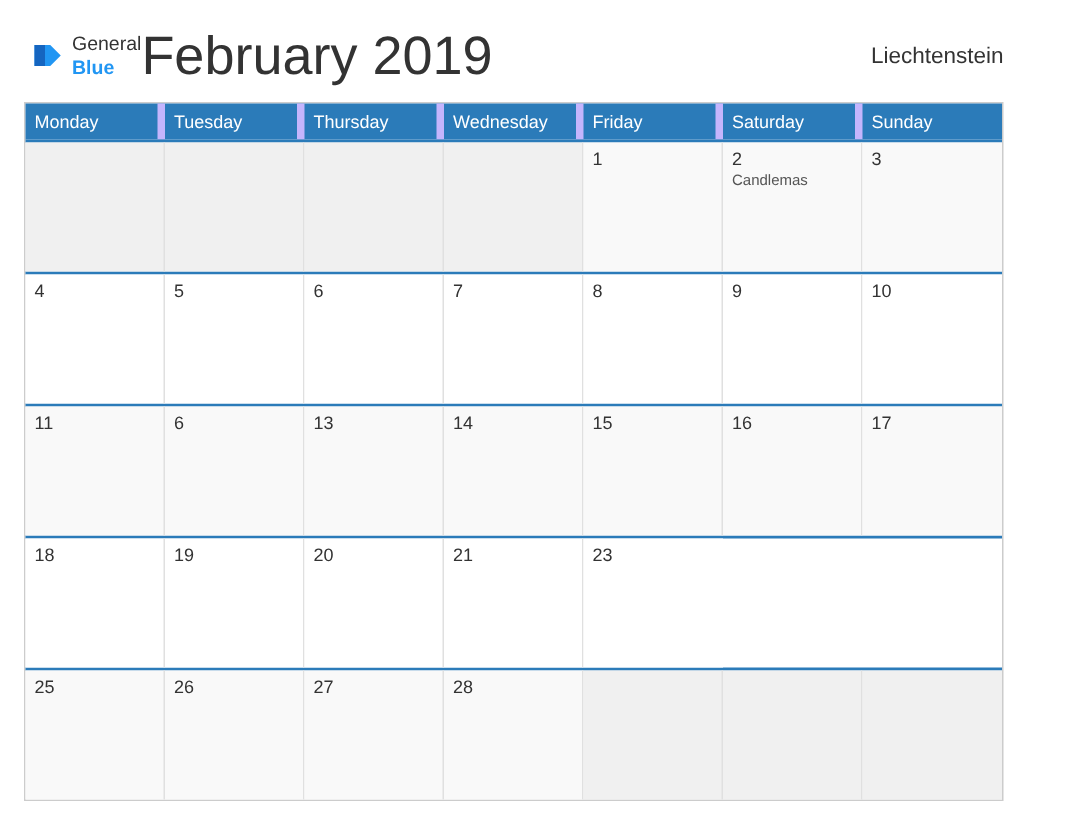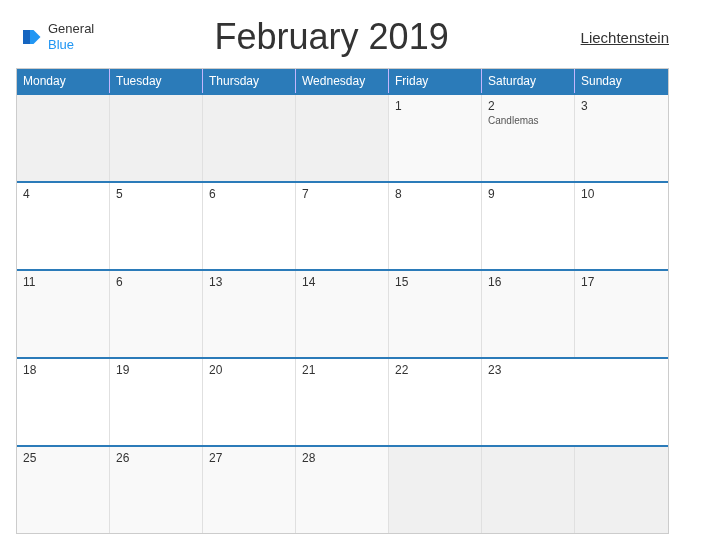--- a/index.html
+++ b/index.html
@@ -27,55 +27,53 @@
       display: flex;
       align-items: center;
       gap: 4px;
     }
     .logo-text {
       font-size: 13px;
       line-height: 1.2;
       color: #333;
     }
     .logo-text .general { display: block; }
-    .logo-text .blue { display: block; color: #2196F3; font-weight: normal; }
+    .logo-text .blue { display: block; color: #2196F3; font-weight: bold; }
     .logo-icon {
       width: 28px;
       height: 28px;
     }
     .month-title {
       font-size: 36px;
       font-weight: normal;
       color: #333;
-      text-align: center;
       flex: 1;
     }
     .country {
       font-size: 15px;
       color: #333;
       text-align: right;
       min-width: 100px;
-      text-decoration: underline;
     }
     .calendar {
       flex: 1;
       display: flex;
       flex-direction: column;
       border: 1px solid #ccc;
     }
     .cal-header {
       display: grid;
       grid-template-columns: repeat(7, 1fr);
       background: #2b7bb9;
     }
     .cal-header-cell {
       color: #fff;
       font-size: 12px;
       padding: 5px 6px;
-      border-right: 1px solid #c4b5fd;
+      border-right: 5px solid #c4b5fd;
       font-weight: normal;
     }
     .cal-header-cell:last-child { border-right: none; }
     .cal-body {
       flex: 1;
       display: flex;
       flex-direction: column;
     }
     .cal-week {
       flex: 1;
@@ -209,23 +207,20 @@
           <div class="cal-cell">
             <span class="day-num">19</span>
           </div>
           <div class="cal-cell">
             <span class="day-num">20</span>
           </div>
           <div class="cal-cell">
             <span class="day-num">21</span>
           </div>
           <div class="cal-cell">
-            <span class="day-num">22</span>
-          </div>
-          <div class="cal-cell">
             <span class="day-num">23</span>
           </div>
         </div>
         <div class="cal-week">
           <div class="cal-cell">
             <span class="day-num">25</span>
           </div>
           <div class="cal-cell">
             <span class="day-num">26</span>
           </div>

